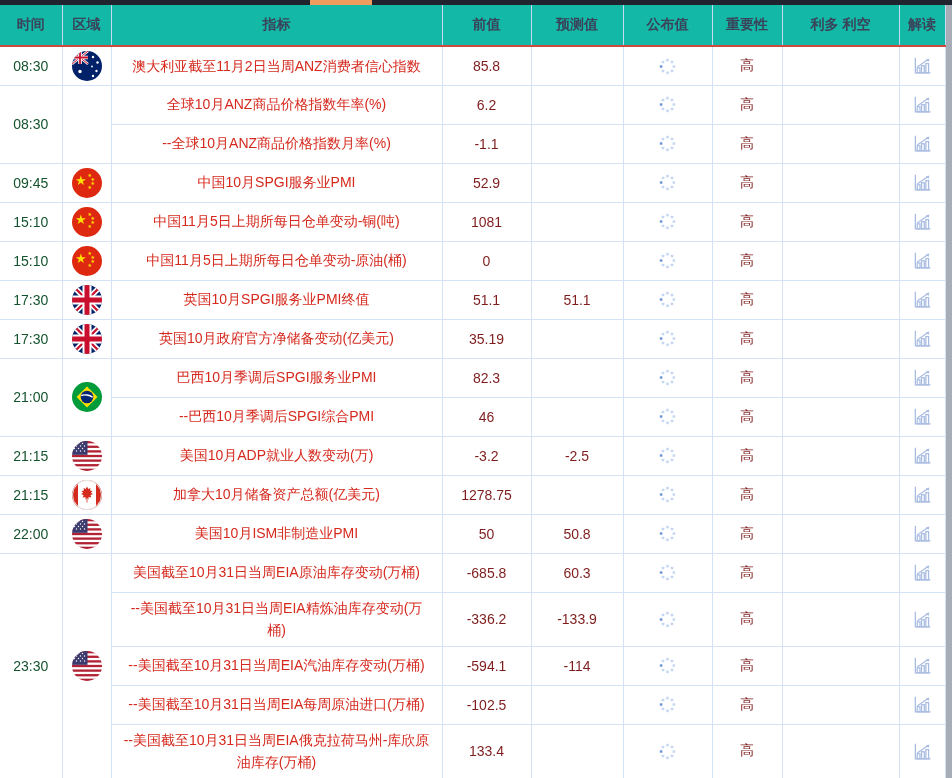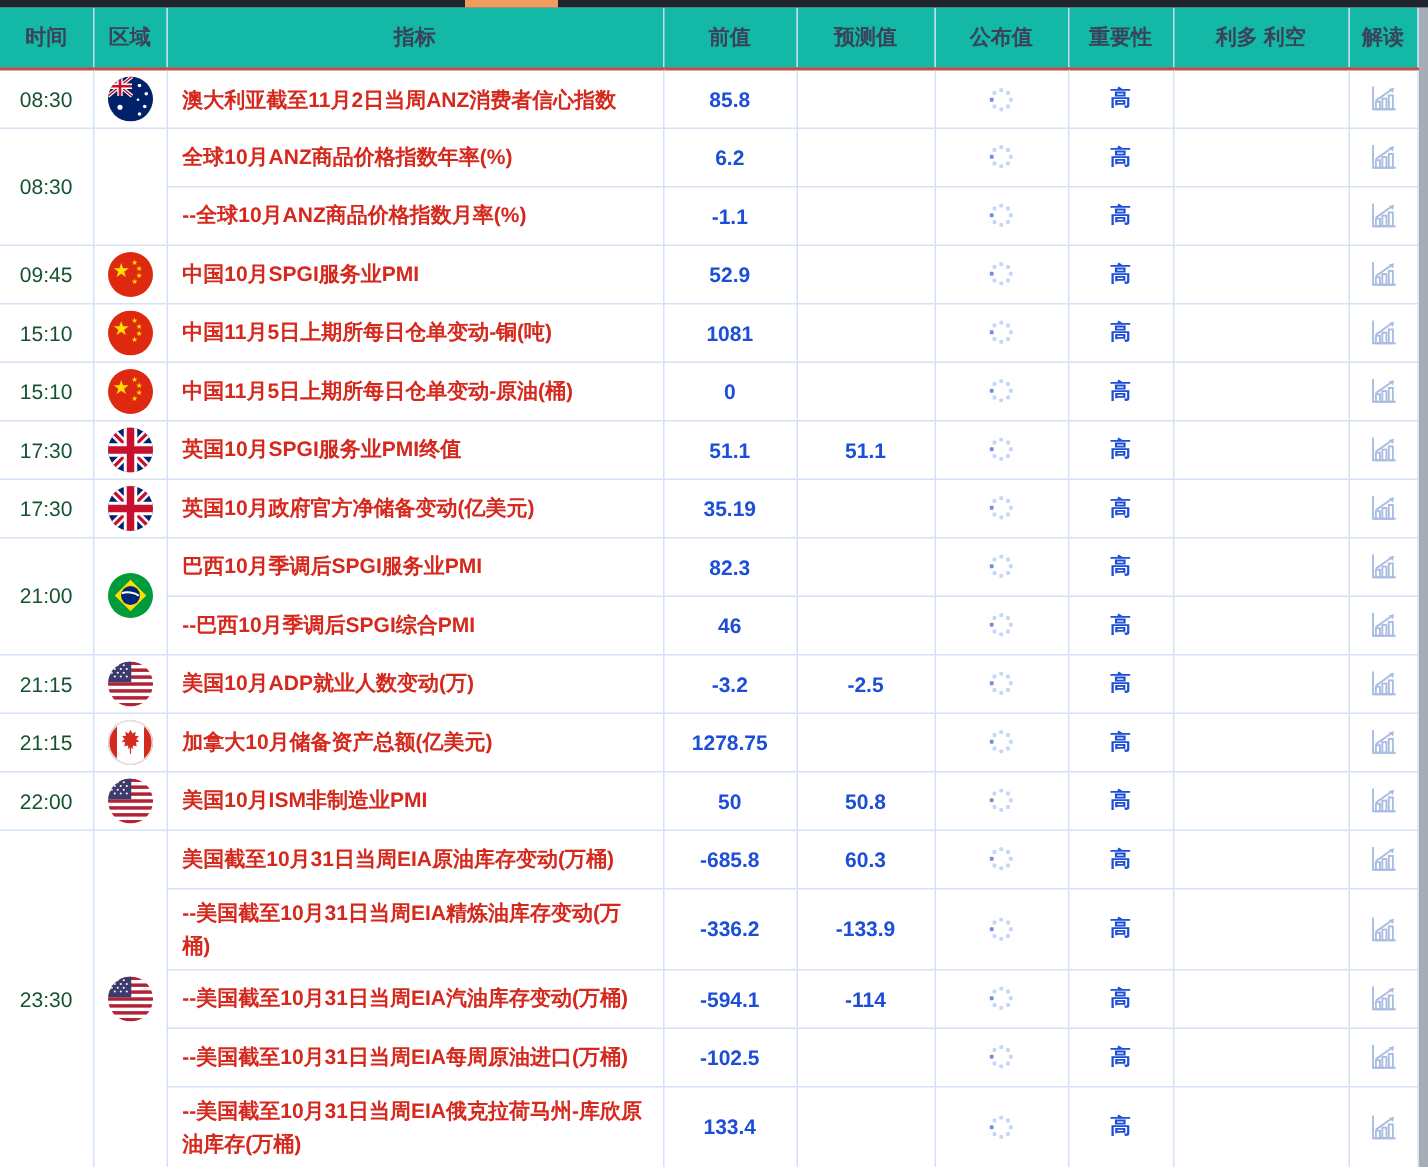--- a/index.html
+++ b/index.html
@@ -8,23 +8,23 @@
   .topbar{position:relative;height:5px;background:#20242e}
   .topbar .thumb{position:absolute;top:0;left:310px;width:62px;height:5px;background:#ef9c5e}
   .wrap{display:flex}
   table{border-collapse:collapse;table-layout:fixed;width:945px}
   th{background:#14b8a6;color:#39435a;font-size:14px;font-weight:bold;height:40px;
      border:1px solid #c6daf2;border-top:none;border-bottom:2px solid #cd4a42;padding:0}
   td{border:1px solid #d3e2f6;font-size:14px;text-align:center;vertical-align:middle;
      padding:0;background:#fff;color:#2f3748}
   tr.r{height:39px}
   tr.tall{height:54px}
-  td.ind{text-align:left;padding:0 10px;color:#d5291d;font-weight:bold;line-height:1.6}
+  td.ind{text-align:center;padding:0 10px;color:#d5291d;font-weight:normal;line-height:1.6}
   td.time{color:#14532d}
-  td.val,td.imp{color:#1d4ed8;font-weight:bold}
+  td.val,td.imp{color:#7f1d1d;font-weight:normal}
   th:first-child,td:first-child{border-left:none}
   .flag{width:30px;height:30px;display:inline-block;vertical-align:middle}
   .spin{width:17px;height:17px;display:inline-block;vertical-align:middle}
   .chart{width:21px;height:21px;display:inline-block;vertical-align:middle;cursor:pointer}
   .vscroll{width:7px;height:773px;background:#a7adb7}
   .hiddefs{position:absolute;width:0;height:0;overflow:hidden}
 </style>
 </head>
 <body>
 

